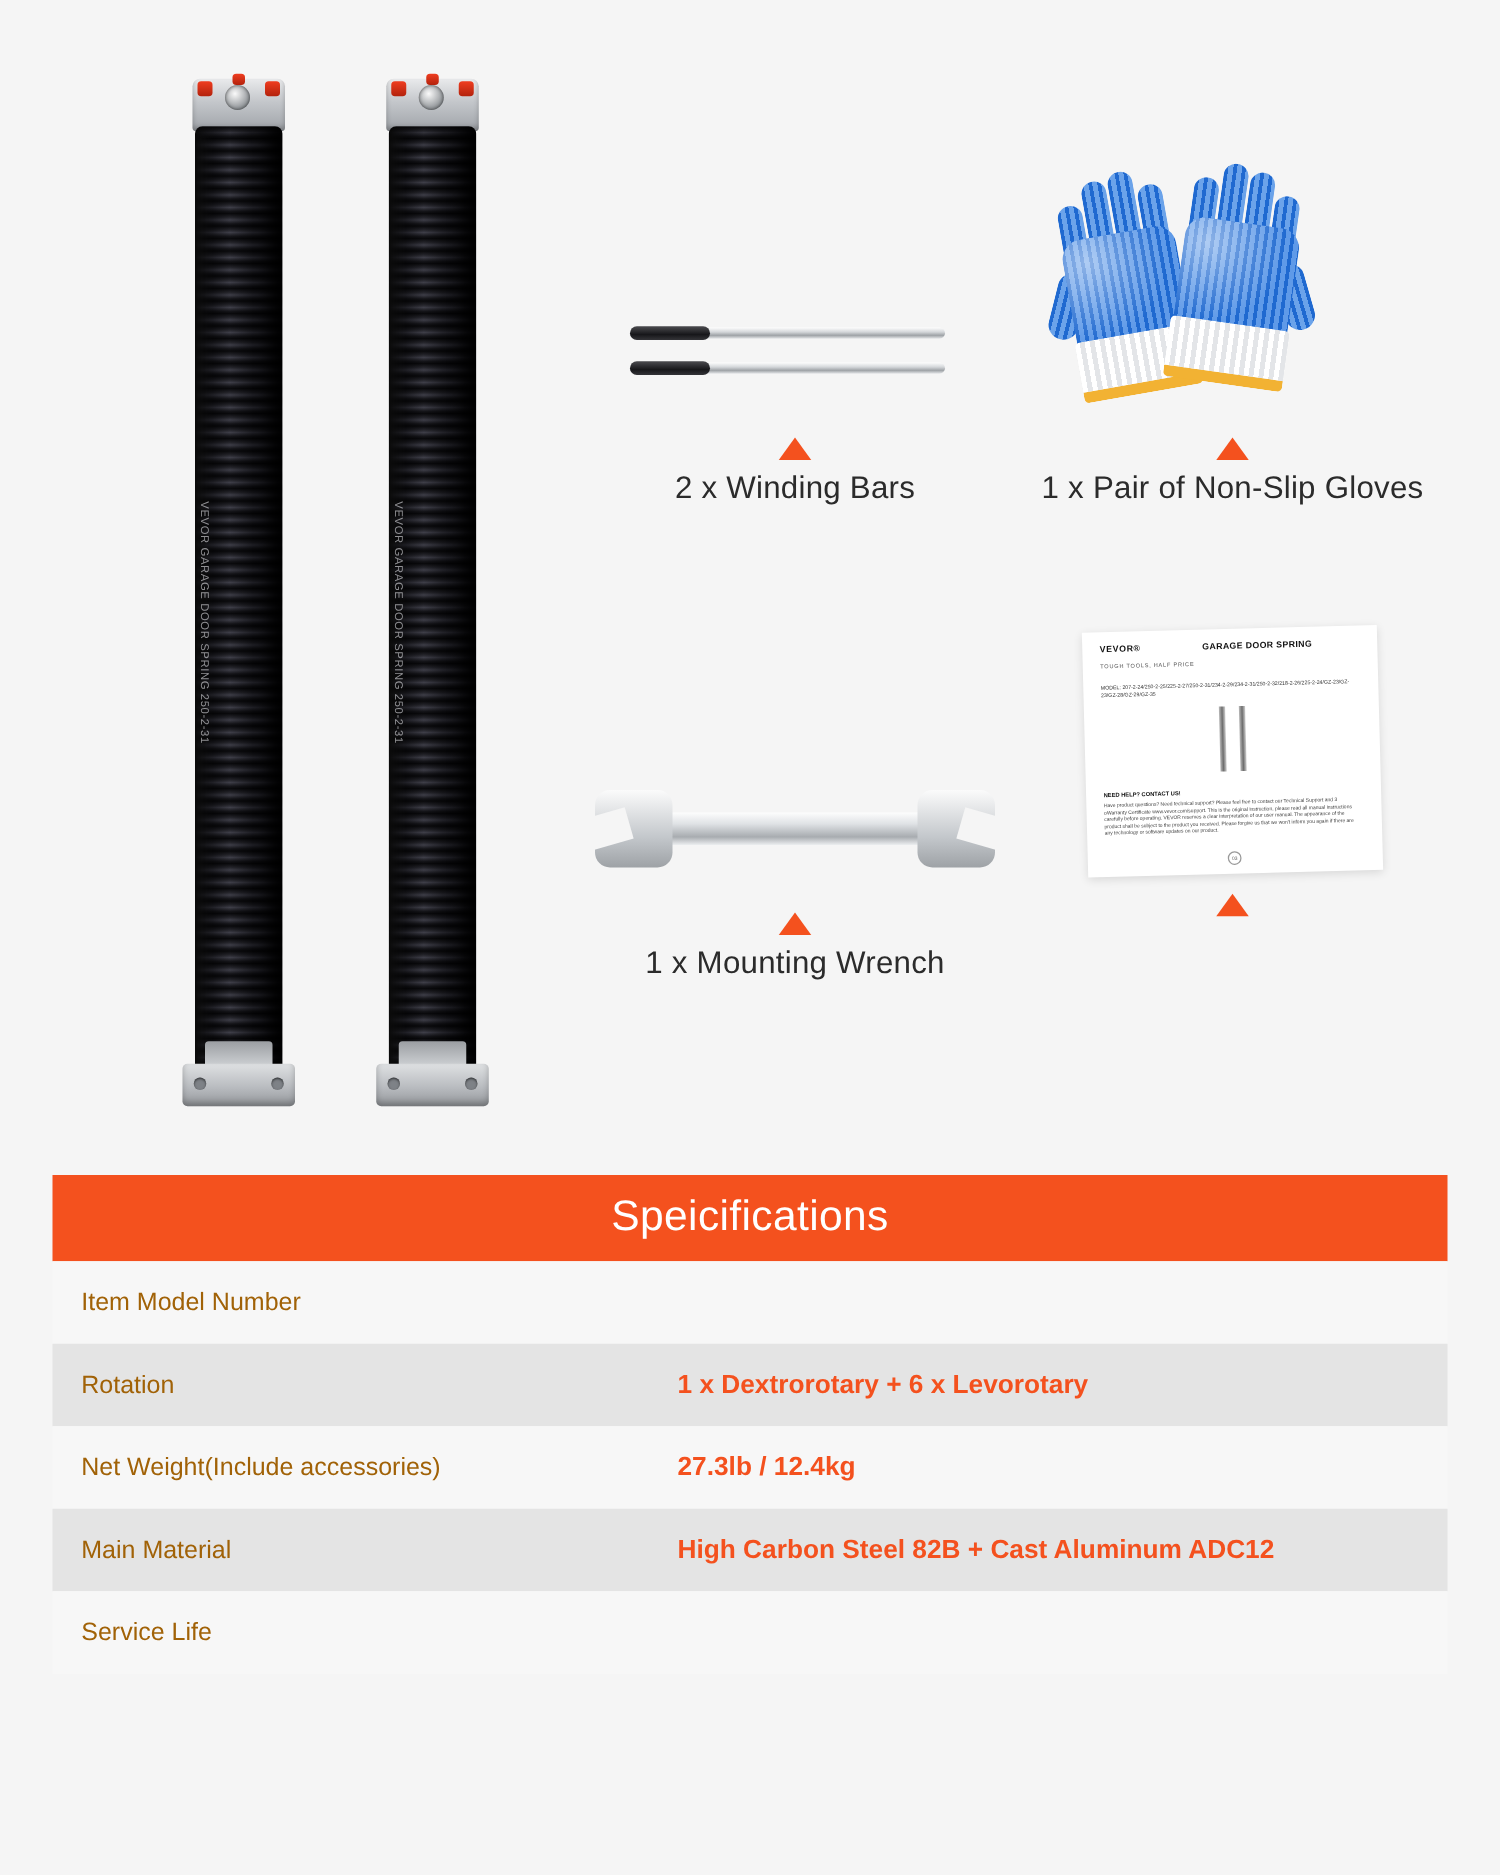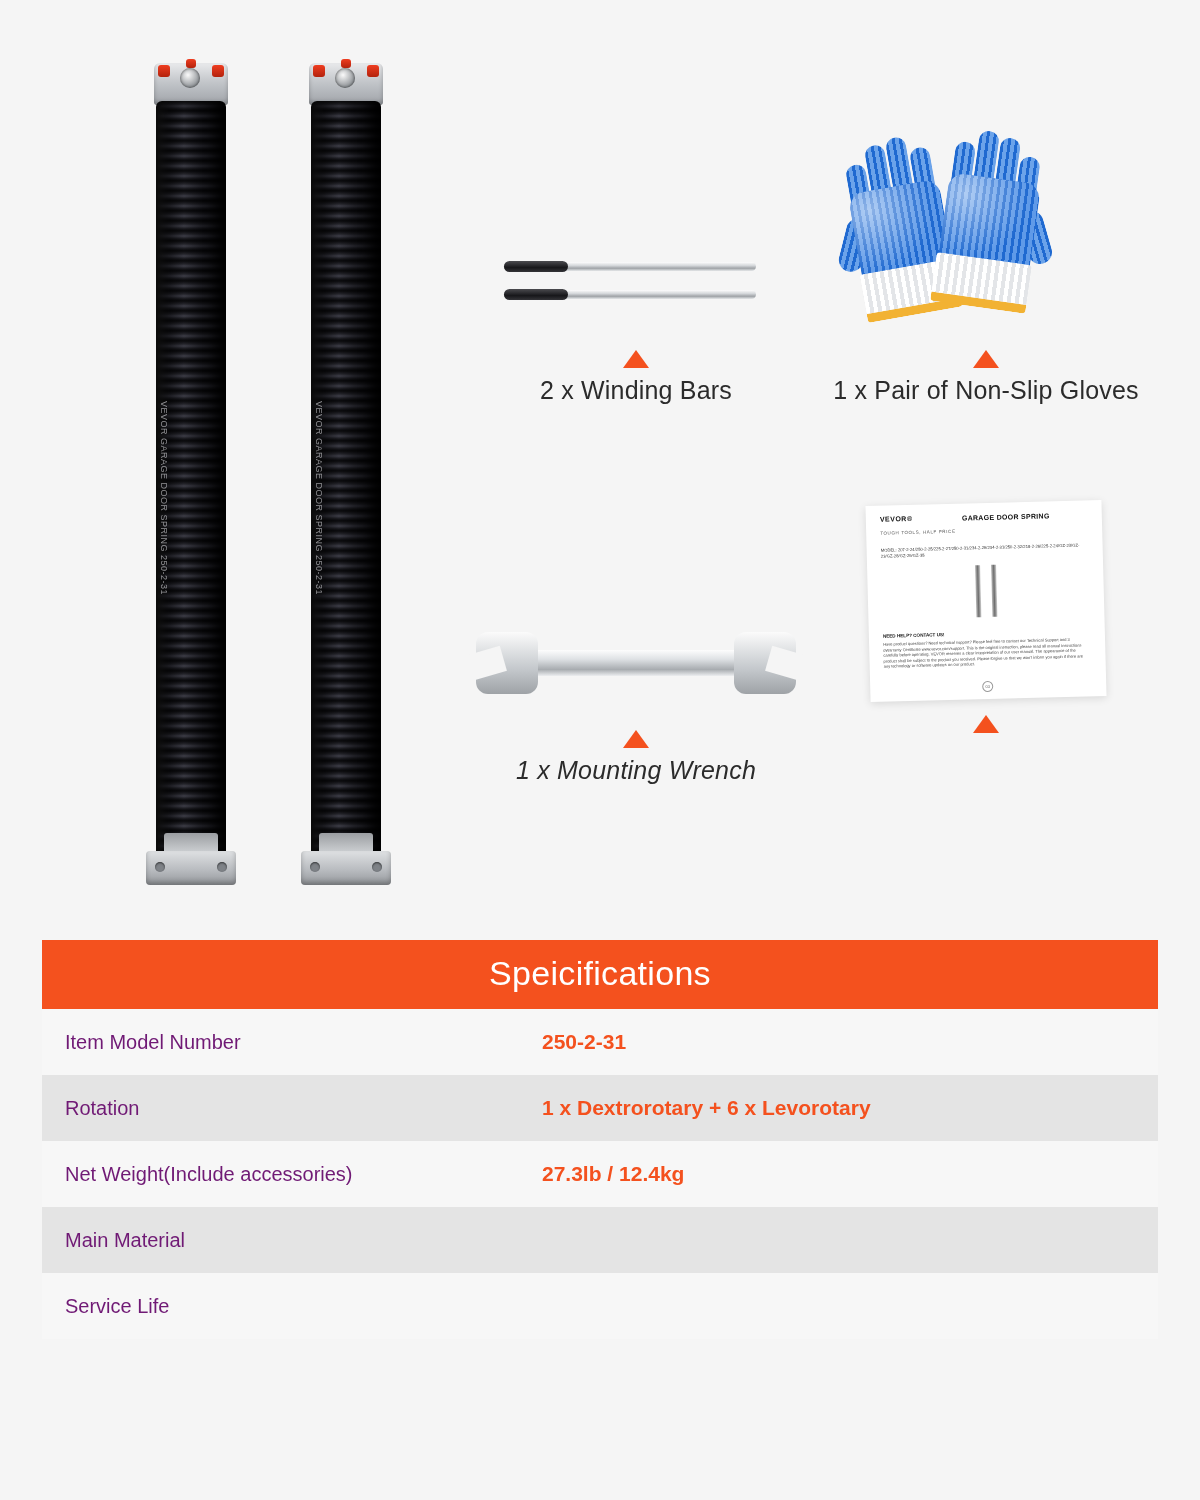--- a/index.html
+++ b/index.html
@@ -220,21 +220,21 @@
     width: 96px;
     height: 40px;
     border-radius: 4px;
     background: repeating-linear-gradient(90deg,#ffffff 0 4px,#e3e5e8 4px 8px);
     border-bottom: 9px solid #f2b233;
   }
   .glove.g-left  { left: 22px;  top: 18px; transform: rotate(-10deg); }
   .glove.g-right { left: 112px; top: 10px; transform: rotate(8deg); }
 
   
-  .acc-wrench { left: 440px; top: 610px; width: 320px; font-style: italic; }
+  .acc-wrench { left: 440px; top: 610px; width: 320px; }
   .wrench-art { height: 120px; }
   .wrench-body {
     position: absolute;
     left: 20px; top: 40px;
     width: 268px; height: 26px;
     background: linear-gradient(180deg,#fdfdfd 0%, #dfe2e5 35%, #a8acb0 75%, #eceef0 100%);
     border-radius: 5px;
   }
   .wrench-head {
     position: absolute;
@@ -350,21 +350,21 @@
     align-items: center;
     min-height: 66px;
   }
   .spec-row.odd  { background: #f7f7f7; }
   .spec-row.even { background: #e4e4e4; }
   .spec-key {
     width: 500px;
     box-sizing: border-box;
     padding-left: 23px;
     font-size: 20px;
-    color: #701a75;
+    color: #a16207;
   }
   .spec-val {
     flex: 1;
     font-size: 21px;
     font-weight: bold;
     color: #f4511e;
     white-space: nowrap;
   }
   .spec-val.indent2 { padding-left: 18px; }
 </style>
@@ -470,29 +470,29 @@
     <div class="acc-arrow"></div>
   </div>
 
 </div>
 
 <div class="spec">
   <div class="spec-header">Speicifications</div>
 
   <div class="spec-row odd">
     <div class="spec-key">Item Model Number</div>
-    <div class="spec-val">250-2-31</div>
   </div>
   <div class="spec-row even">
     <div class="spec-key">Rotation</div>
     <div class="spec-val">1 x Dextrorotary + 6 x Levorotary</div>
   </div>
   <div class="spec-row odd">
     <div class="spec-key">Net Weight(Include accessories)</div>
     <div class="spec-val">27.3lb / 12.4kg</div>
   </div>
   <div class="spec-row even">
     <div class="spec-key">Main Material</div>
+    <div class="spec-val">High Carbon Steel 82B + Cast Aluminum ADC12</div>
   </div>
   <div class="spec-row odd">
     <div class="spec-key">Service Life</div>
   </div>
 </div>
 
 </body></html>

